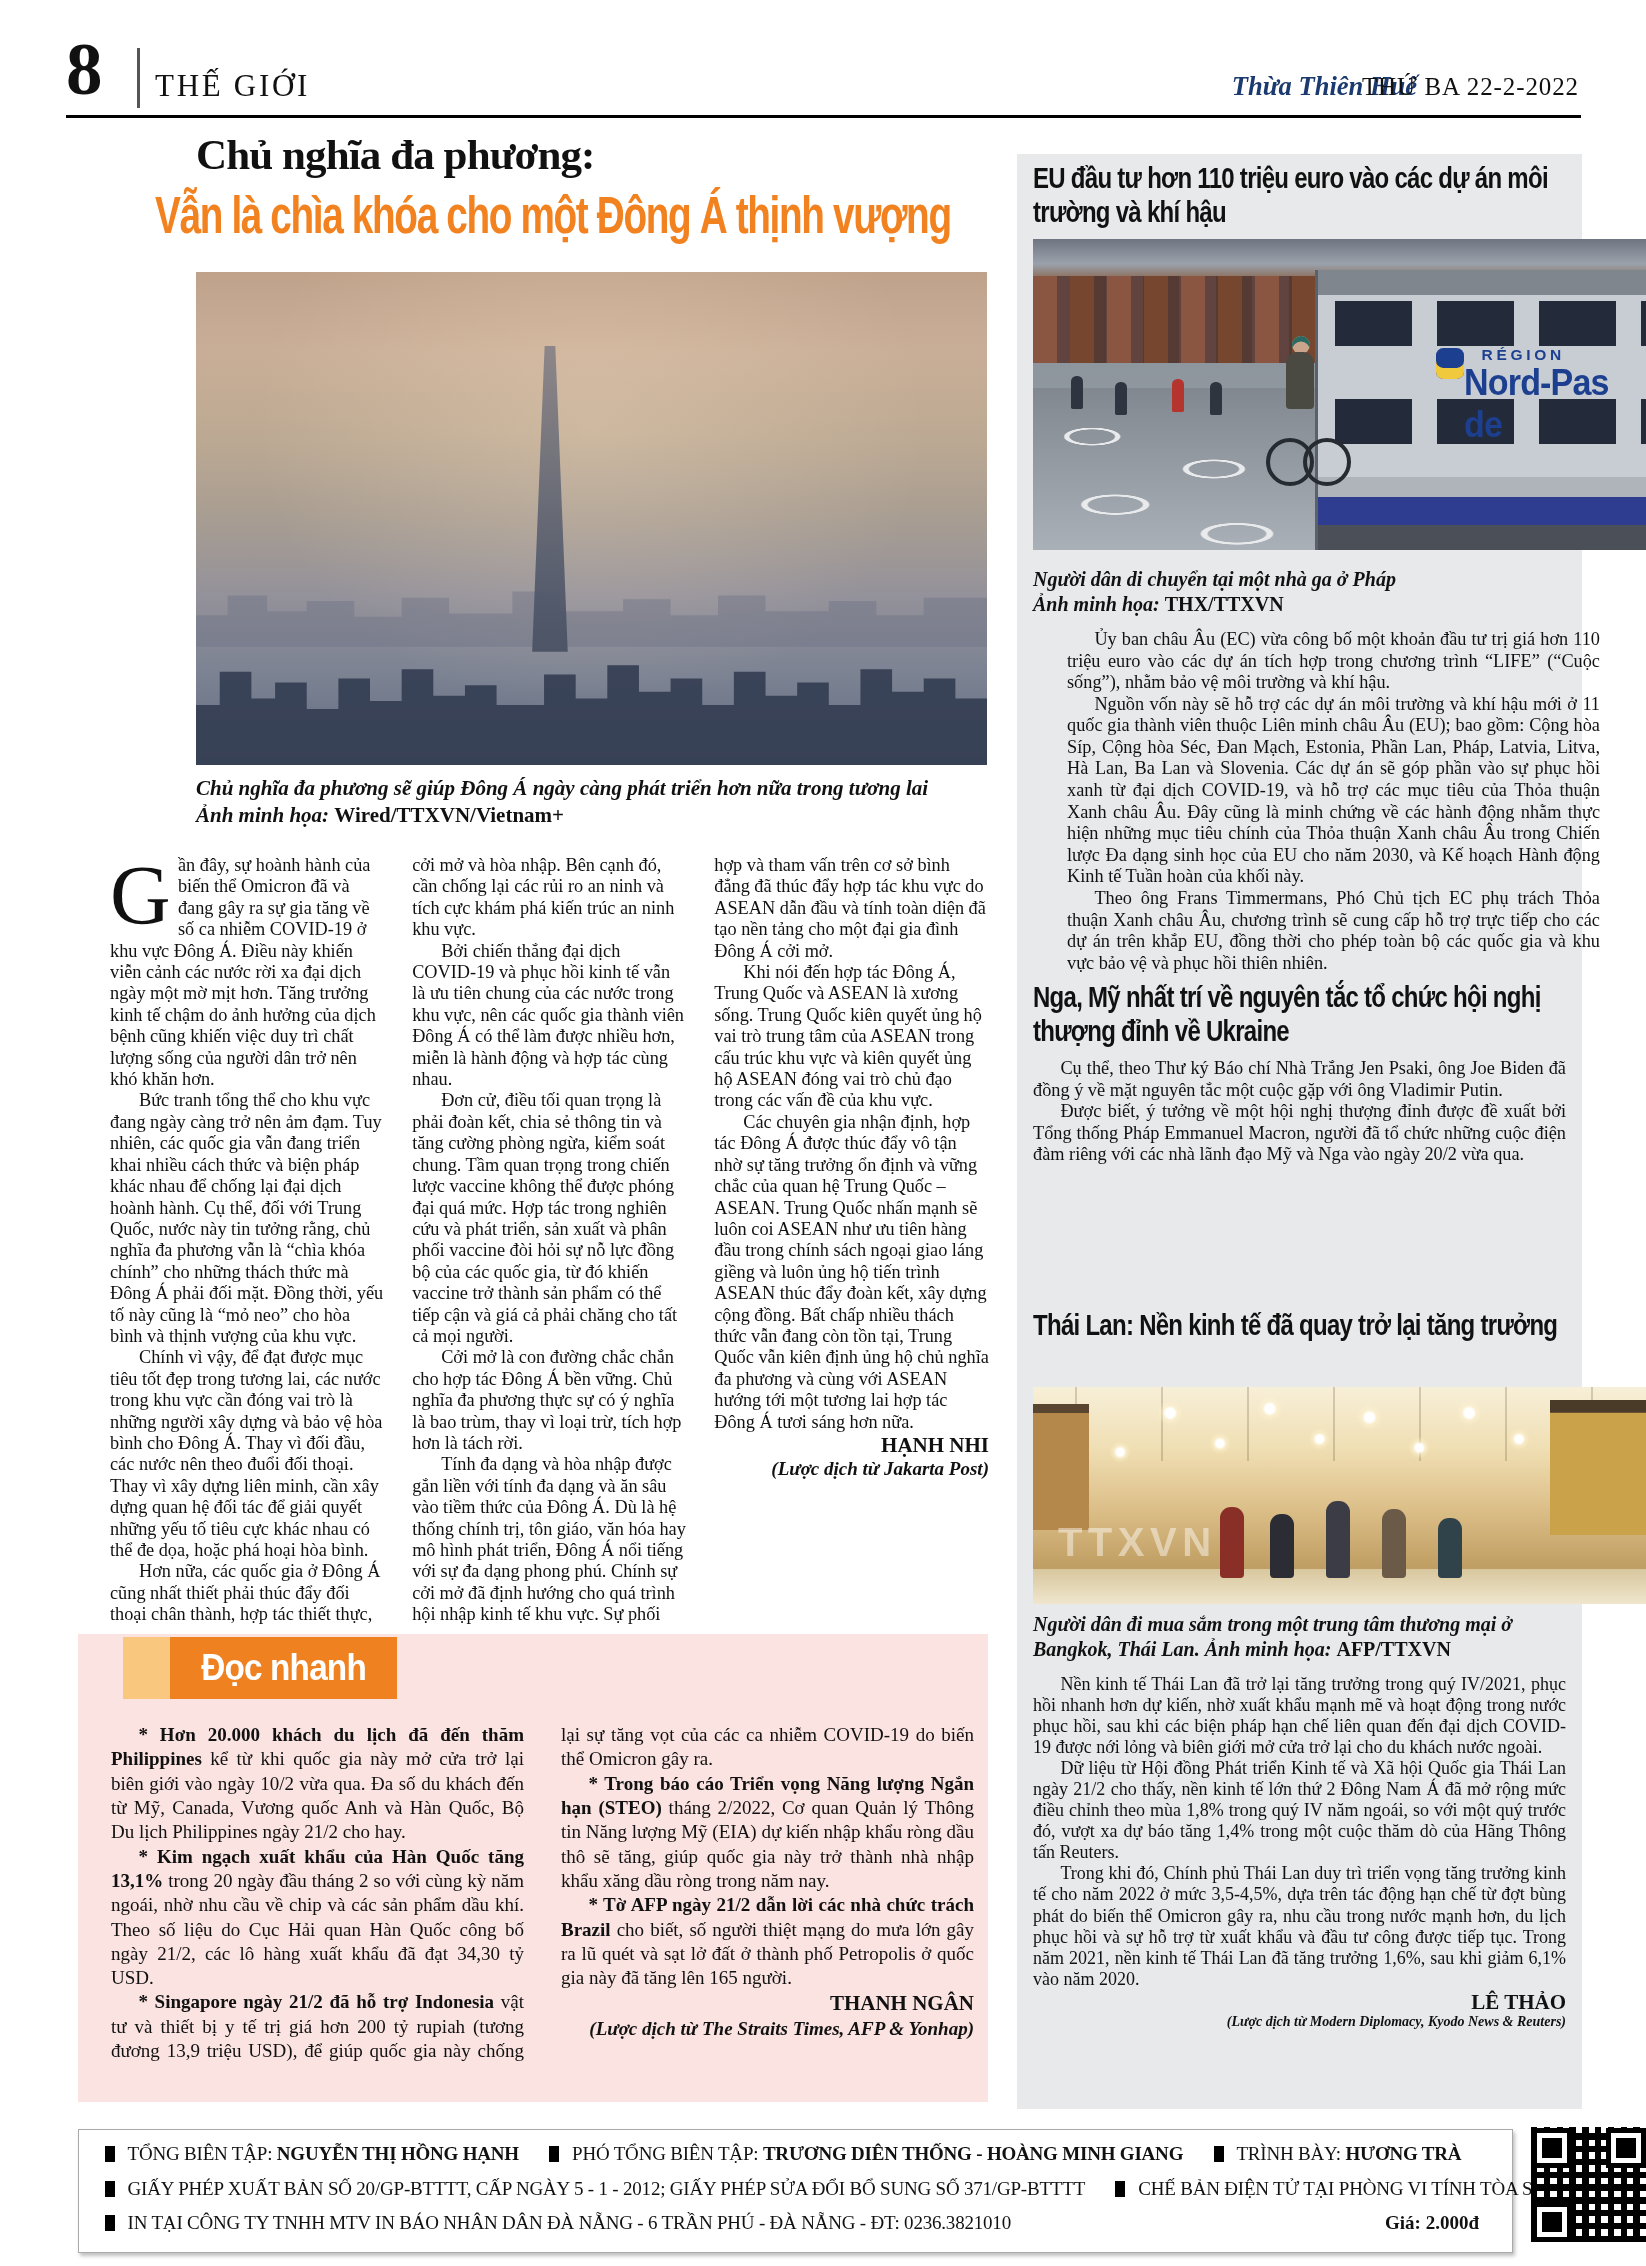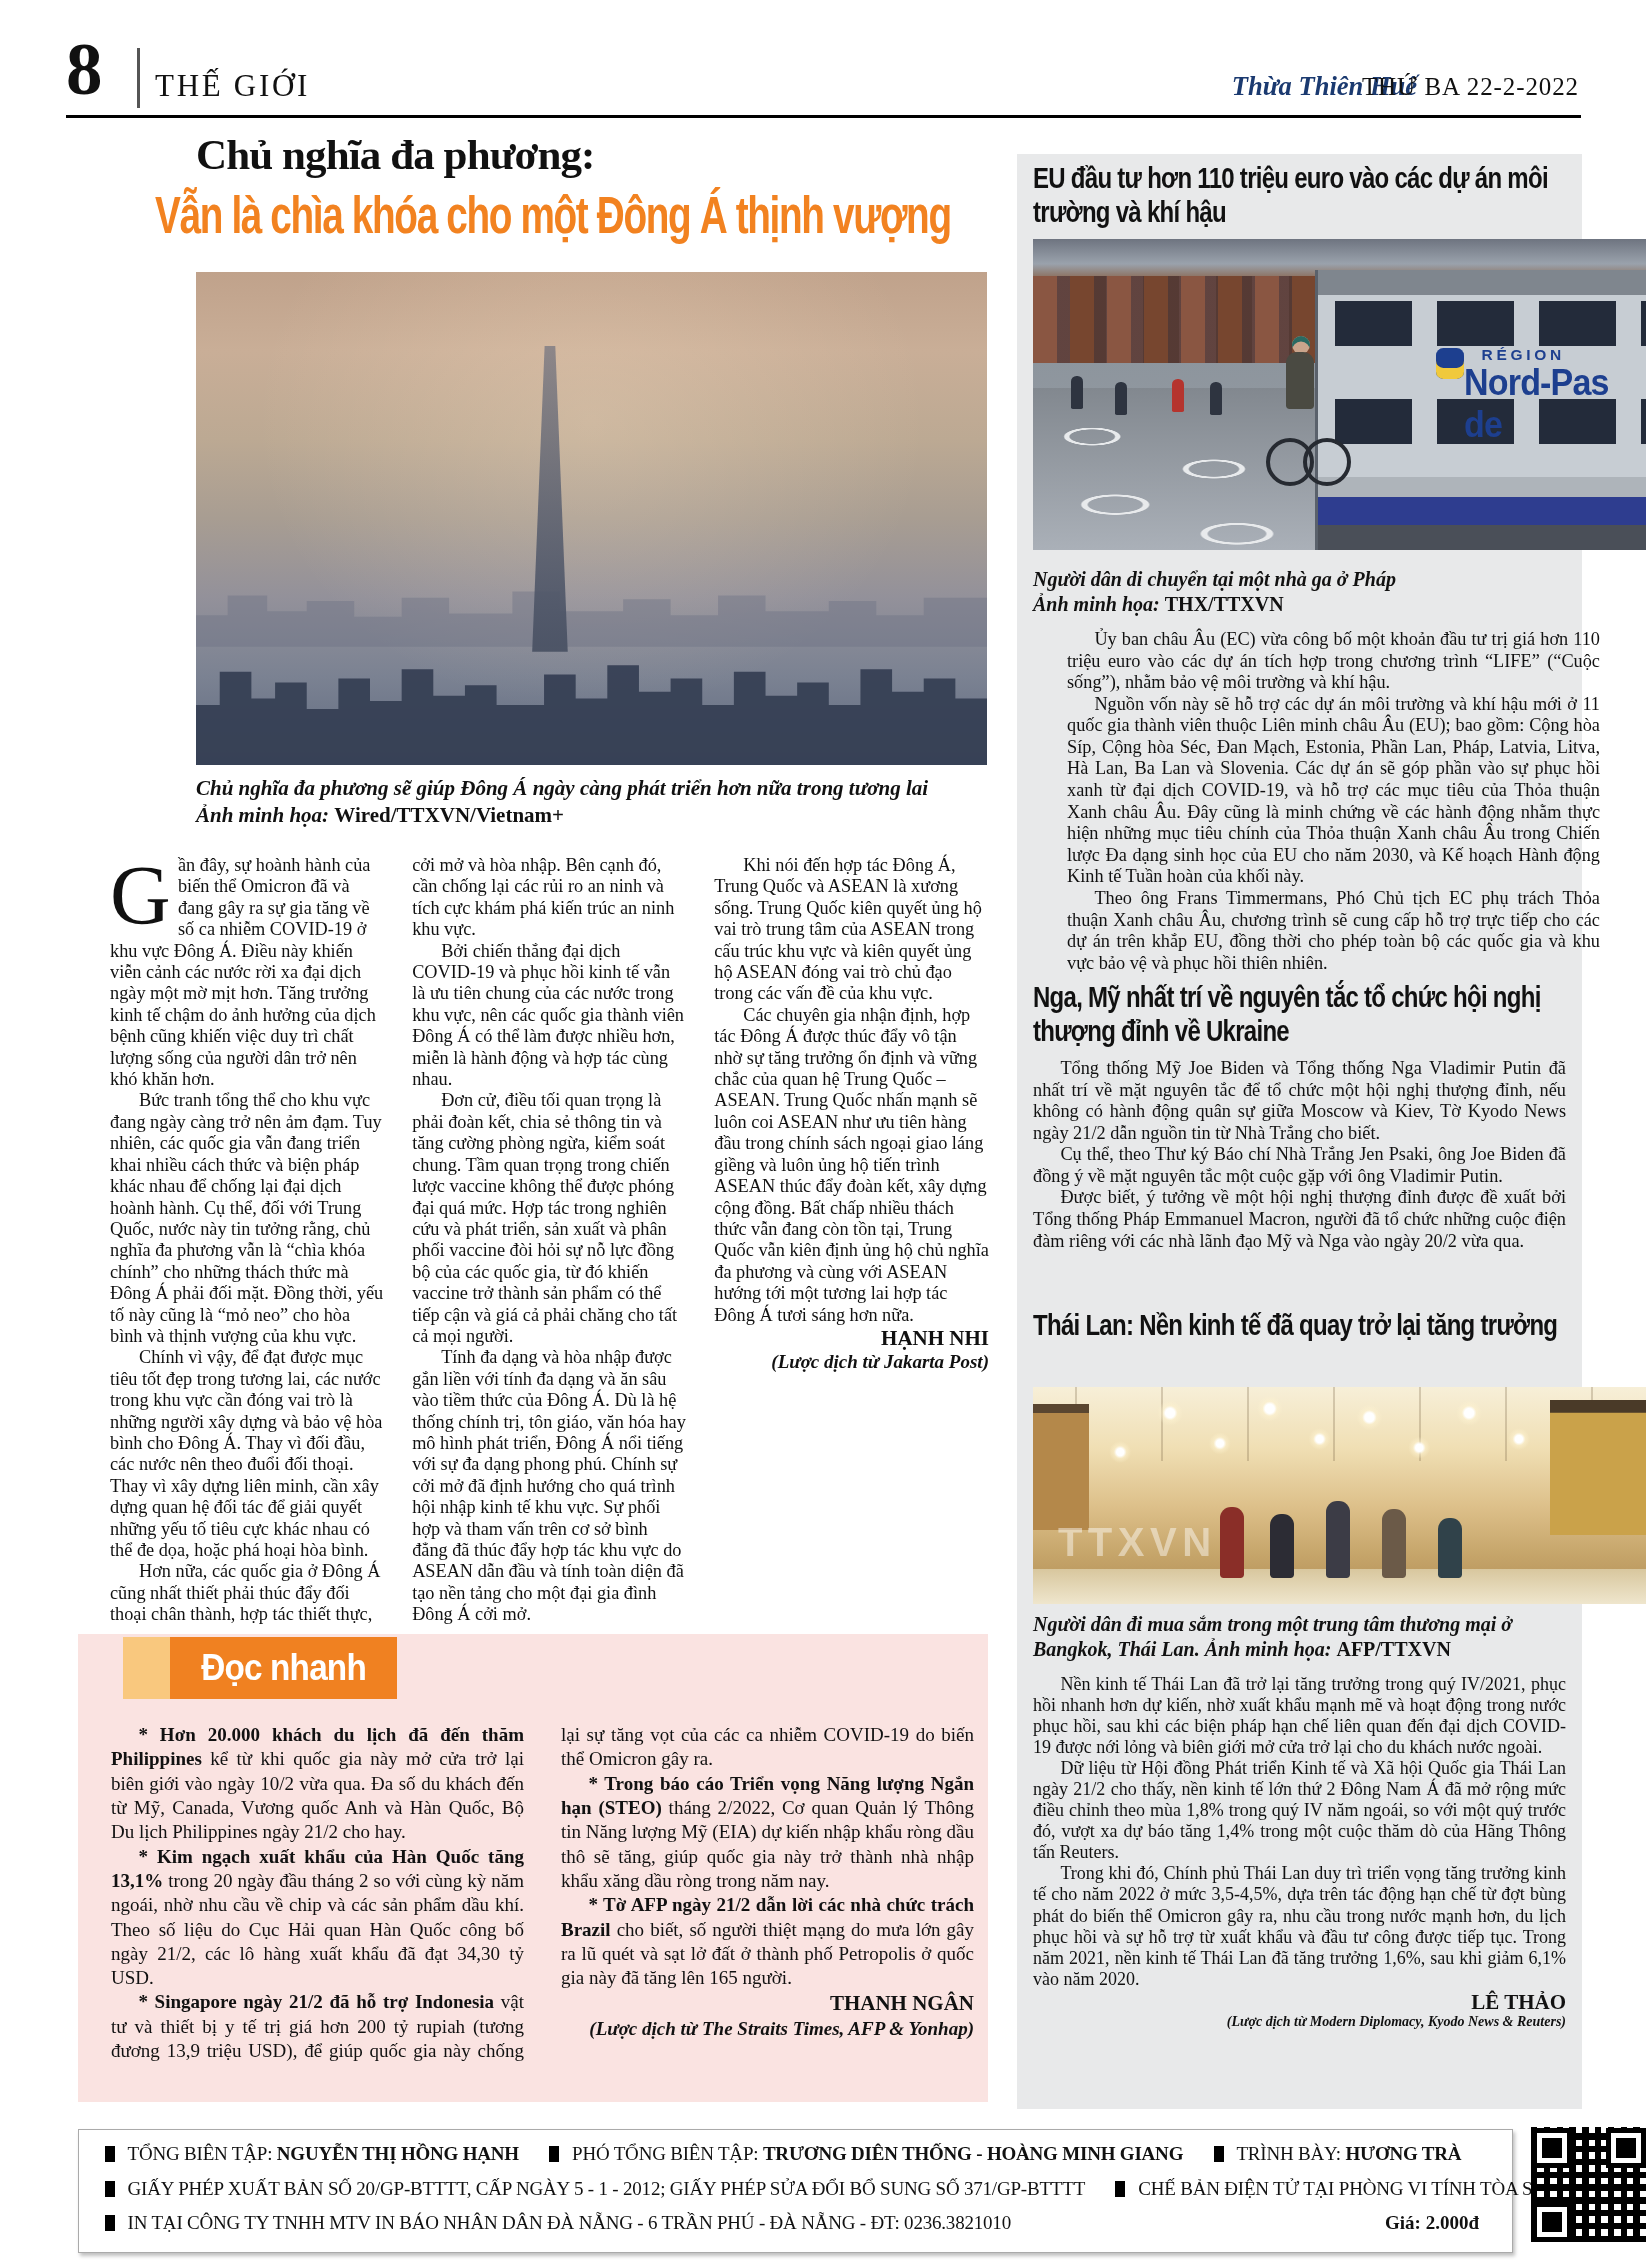--- a/index.html
+++ b/index.html
@@ -165,20 +165,21 @@
     <span>Ảnh minh họa: </span><span class="credit">Wired/TTXVN/Vietnam+</span>
   </div>
 
   <div class="body3">
     <p class="first"><span class="dropcap">G</span><span>ần đây, sự hoành hành của biến thể Omicron đã và đang gây ra sự gia tăng về số ca nhiễm COVID-19 ở khu vực Đông Á. Điều này khiến viễn cảnh các nước rời xa đại dịch ngày một mờ mịt hơn. Tăng trưởng kinh tế chậm do ảnh hưởng của dịch bệnh cũng khiến việc duy trì chất lượng sống của người dân trở nên khó khăn hơn.</span></p>
     <p>Bức tranh tổng thể cho khu vực đang ngày càng trở nên ảm đạm. Tuy nhiên, các quốc gia vẫn đang triển khai nhiều cách thức và biện pháp khác nhau để chống lại đại dịch hoành hành. Cụ thể, đối với Trung Quốc, nước này tin tưởng rằng, chủ nghĩa đa phương vẫn là “chìa khóa chính” cho những thách thức mà Đông Á phải đối mặt. Đồng thời, yếu tố này cũng là “mỏ neo” cho hòa bình và thịnh vượng của khu vực.</p>
     <p>Chính vì vậy, để đạt được mục tiêu tốt đẹp trong tương lai, các nước trong khu vực cần đóng vai trò là những người xây dựng và bảo vệ hòa bình cho Đông Á. Thay vì đối đầu, các nước nên theo đuổi đối thoại. Thay vì xây dựng liên minh, cần xây dựng quan hệ đối tác để giải quyết những yếu tố tiêu cực khác nhau có thể đe dọa, hoặc phá hoại hòa bình.</p>
     <p>Hơn nữa, các quốc gia ở Đông Á cũng nhất thiết phải thúc đẩy đối thoại chân thành, hợp tác thiết thực, cởi mở và hòa nhập. Bên cạnh đó, cần chống lại các rủi ro an ninh và tích cực khám phá kiến trúc an ninh khu vực.</p>
     <p>Bởi chiến thắng đại dịch COVID-19 và phục hồi kinh tế vẫn là ưu tiên chung của các nước trong khu vực, nên các quốc gia thành viên Đông Á có thể làm được nhiều hơn, miễn là hành động và hợp tác cùng nhau.</p>
     <p>Đơn cử, điều tối quan trọng là phải đoàn kết, chia sẻ thông tin và tăng cường phòng ngừa, kiểm soát chung. Tầm quan trọng trong chiến lược vaccine không thể được phóng đại quá mức. Hợp tác trong nghiên cứu và phát triển, sản xuất và phân phối vaccine đòi hỏi sự nỗ lực đồng bộ của các quốc gia, từ đó khiến vaccine trở thành sản phẩm có thể tiếp cận và giá cả phải chăng cho tất cả mọi người.</p>
+    <p>Cởi mở là con đường chắc chắn cho hợp tác Đông Á bền vững. Chủ nghĩa đa phương thực sự có ý nghĩa là bao trùm, thay vì loại trừ, tích hợp hơn là tách rời.</p>
     <p>Tính đa dạng và hòa nhập được gắn liền với tính đa dạng và ăn sâu vào tiềm thức của Đông Á. Dù là hệ thống chính trị, tôn giáo, văn hóa hay mô hình phát triển, Đông Á nổi tiếng với sự đa dạng phong phú. Chính sự cởi mở đã định hướng cho quá trình hội nhập kinh tế khu vực. Sự phối hợp và tham vấn trên cơ sở bình đẳng đã thúc đẩy hợp tác khu vực do ASEAN dẫn đầu và tính toàn diện đã tạo nền tảng cho một đại gia đình Đông Á cởi mở.</p>
     <p>Khi nói đến hợp tác Đông Á, Trung Quốc và ASEAN là xương sống. Trung Quốc kiên quyết ủng hộ vai trò trung tâm của ASEAN trong cấu trúc khu vực và kiên quyết ủng hộ ASEAN đóng vai trò chủ đạo trong các vấn đề của khu vực.</p>
     <p>Các chuyên gia nhận định, hợp tác Đông Á được thúc đẩy vô tận nhờ sự tăng trưởng ổn định và vững chắc của quan hệ Trung Quốc – ASEAN. Trung Quốc nhấn mạnh sẽ luôn coi ASEAN như ưu tiên hàng đầu trong chính sách ngoại giao láng giềng và luôn ủng hộ tiến trình ASEAN thúc đẩy đoàn kết, xây dựng cộng đồng. Bất chấp nhiều thách thức vẫn đang còn tồn tại, Trung Quốc vẫn kiên định ủng hộ chủ nghĩa đa phương và cùng với ASEAN hướng tới một tương lai hợp tác Đông Á tươi sáng hơn nữa.</p>
     <p class="byline">HẠNH NHI</p>
     <p class="bysrc">(Lược dịch từ Jakarta Post)</p>
   </div>
 
   <div class="pink"></div>
   <div class="riblight"></div>
   <div class="ribbon">
@@ -223,21 +224,20 @@
     <span>Ảnh minh họa: </span><span class="credit">THX/TTXVN</span>
   </div>
   <div class="railbody bd-eu">
     <p>Ủy ban châu Âu (EC) vừa công bố một khoản đầu tư trị giá hơn 110 triệu euro vào các dự án tích hợp trong chương trình “LIFE” (“Cuộc sống”), nhằm bảo vệ môi trường và khí hậu.</p>
     <p>Nguồn vốn này sẽ hỗ trợ các dự án môi trường và khí hậu mới ở 11 quốc gia thành viên thuộc Liên minh châu Âu (EU); bao gồm: Cộng hòa Síp, Cộng hòa Séc, Đan Mạch, Estonia, Phần Lan, Pháp, Latvia, Litva, Hà Lan, Ba Lan và Slovenia. Các dự án sẽ góp phần vào sự phục hồi xanh từ đại dịch COVID-19, và hỗ trợ các mục tiêu của Thỏa thuận Xanh châu Âu. Đây cũng là minh chứng về các hành động nhằm thực hiện những mục tiêu chính của Thỏa thuận Xanh châu Âu trong Chiến lược Đa dạng sinh học của EU cho năm 2030, và Kế hoạch Hành động Kinh tế Tuần hoàn của khối này.</p>
     <p>Theo ông Frans Timmermans, Phó Chủ tịch EC phụ trách Thỏa thuận Xanh châu Âu, chương trình sẽ cung cấp hỗ trợ trực tiếp cho các dự án trên khắp EU, đồng thời cho phép toàn bộ các quốc gia và khu vực bảo vệ và phục hồi thiên nhiên.</p>
   </div>
 
   <div class="railhl hl-ru">Nga, Mỹ nhất trí về nguyên tắc tổ chức hội nghị thượng đỉnh về Ukraine</div>
   <div class="railbody bd-ru">
-    <p>Tổng thống Mỹ Joe Biden và Tổng thống Nga Vladimir Putin đã nhất trí về mặt nguyên tắc để tổ chức một hội nghị thượng đỉnh, nếu không có hành động quân sự giữa Moscow và Kiev, Tờ Kyodo News ngày 21/2 dẫn nguồn tin từ Nhà Trắng cho biết.</p>
     <p>Cụ thể, theo Thư ký Báo chí Nhà Trắng Jen Psaki, ông Joe Biden đã đồng ý về mặt nguyên tắc một cuộc gặp với ông Vladimir Putin.</p>
     <p>Được biết, ý tưởng về một hội nghị thượng đỉnh được đề xuất bởi Tổng thống Pháp Emmanuel Macron, người đã tổ chức những cuộc điện đàm riêng với các nhà lãnh đạo Mỹ và Nga vào ngày 20/2 vừa qua.</p>
   </div>
 
   <div class="railhl hl-th">Thái Lan: Nền kinh tế đã quay trở lại tăng trưởng</div>
   <div class="photo ph3">
     <div class="cords"></div>
     <div class="lights"></div>
     <div class="shopL"></div>
     <div class="shopR"></div>

